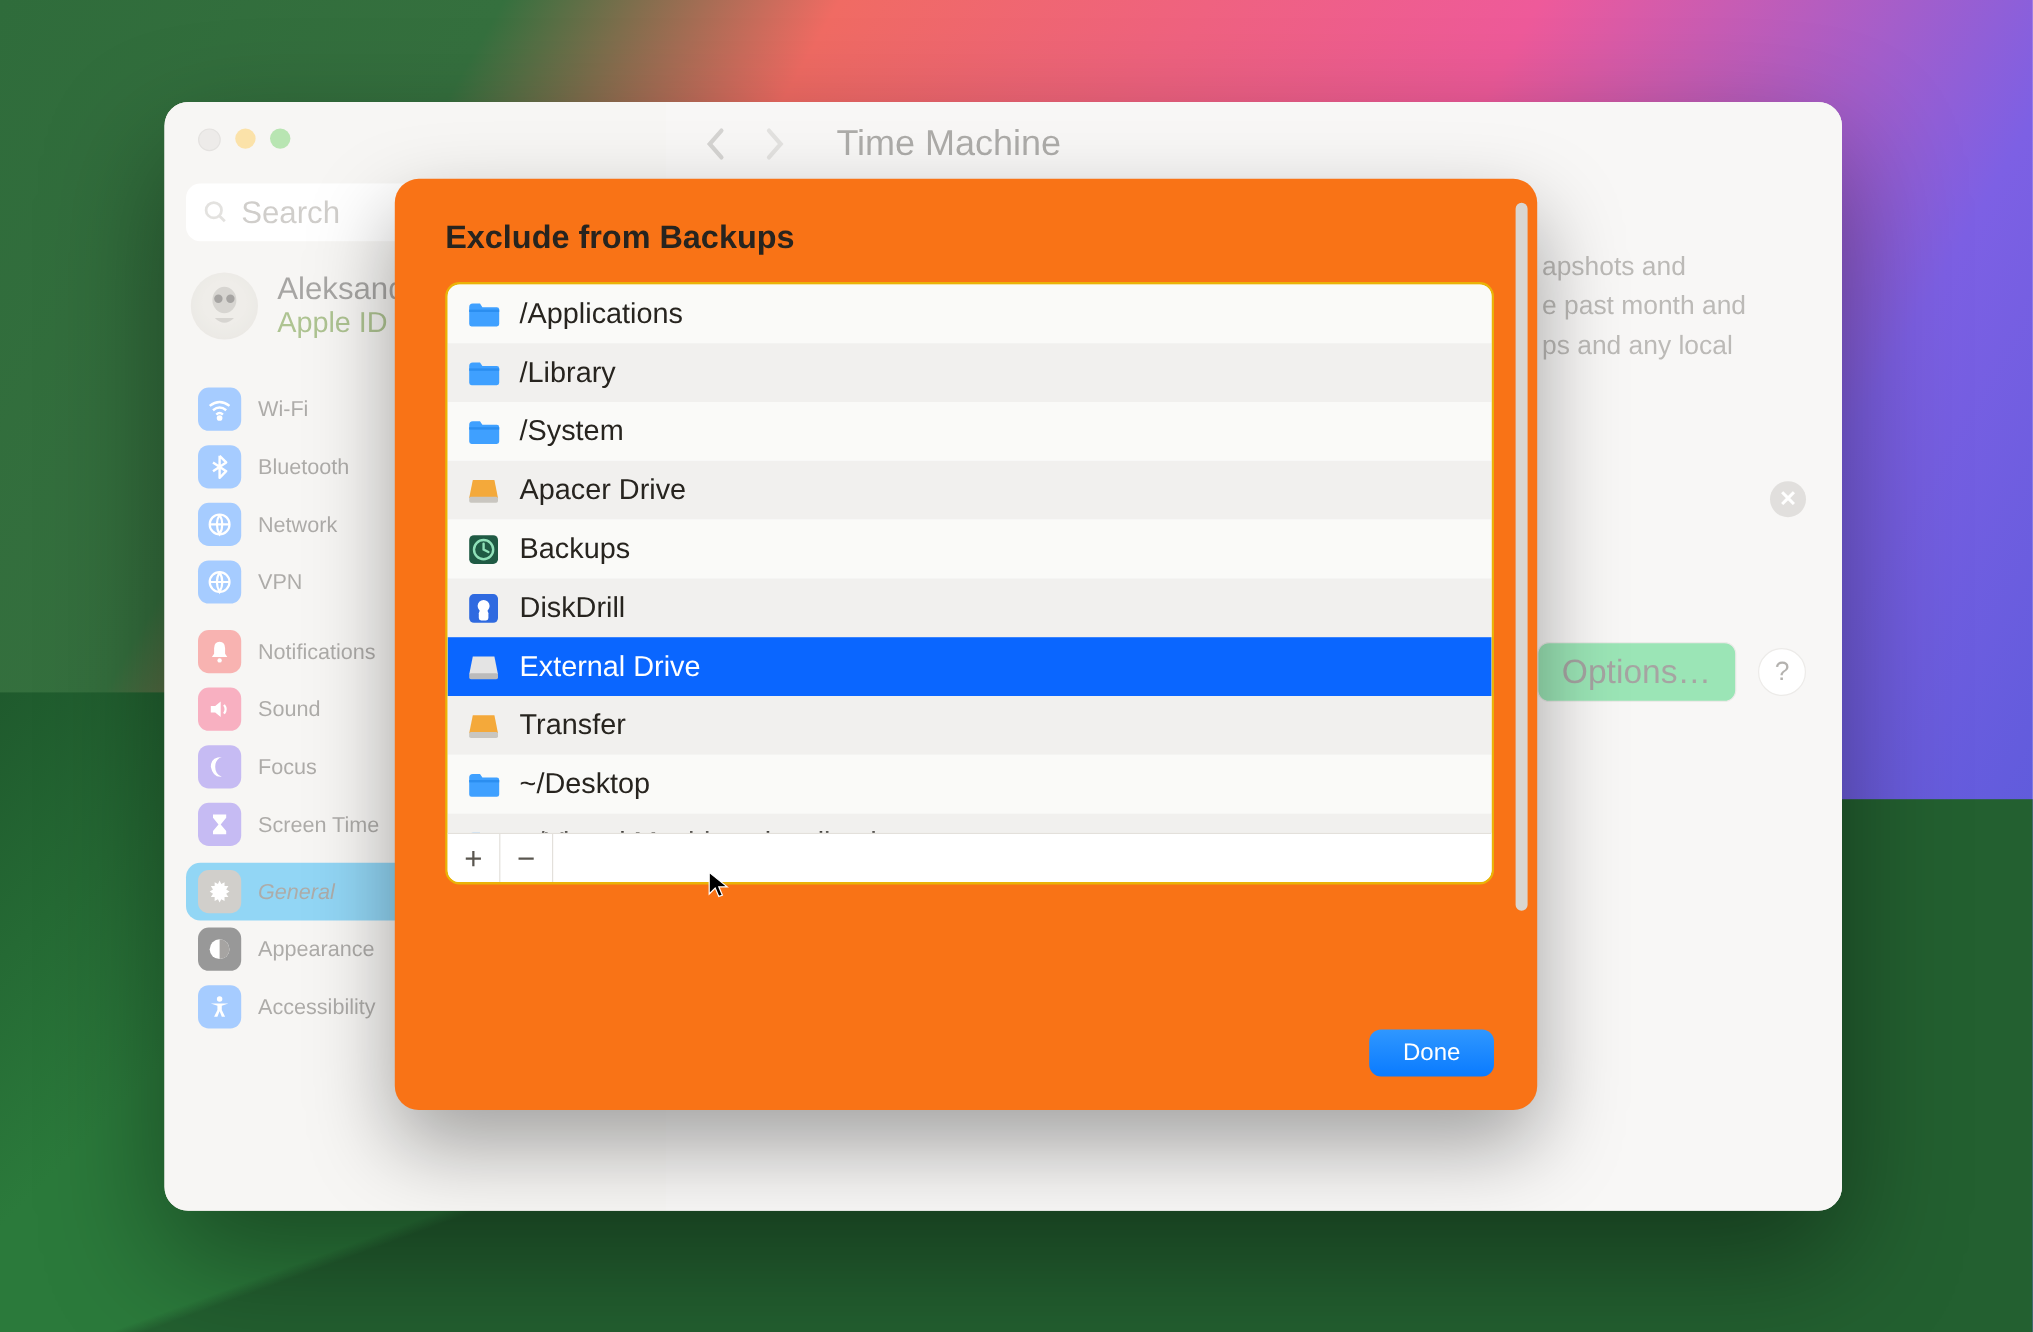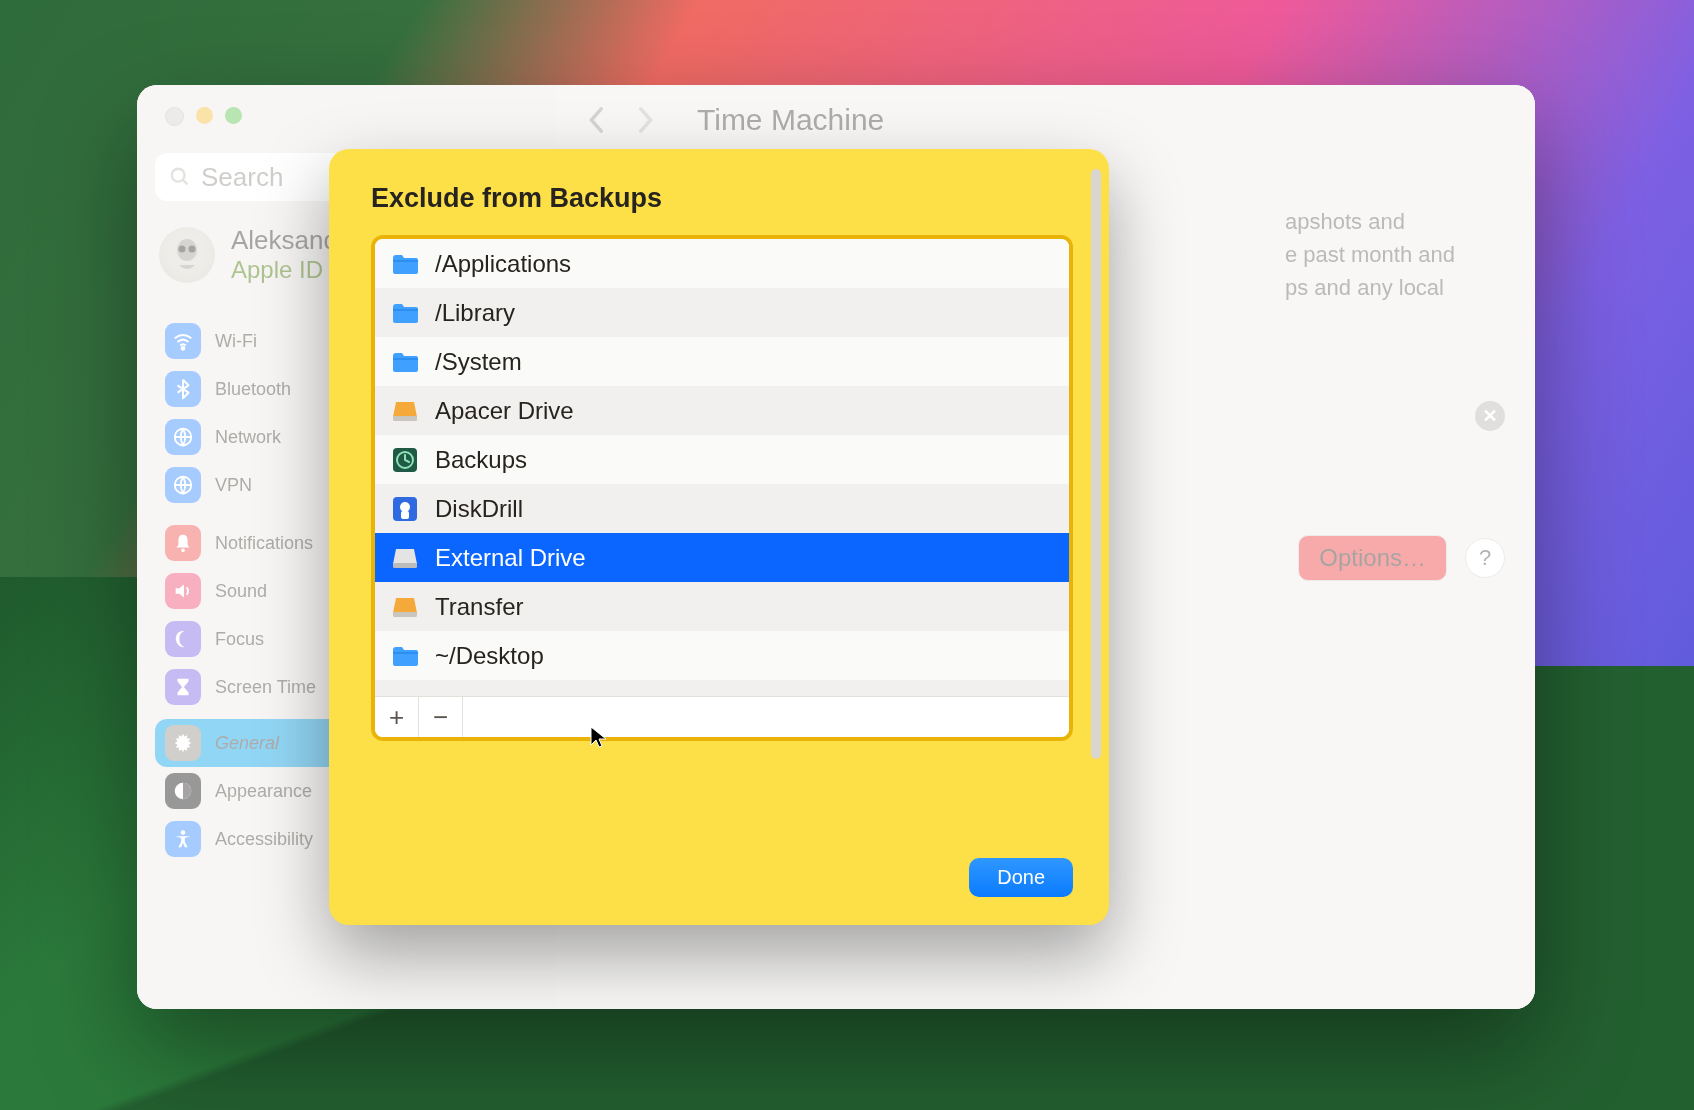--- a/index.html
+++ b/index.html
@@ -25,27 +25,27 @@
   .sidegroup.g3{top:634px;}
   .sideitem{display:flex;align-items:center;gap:14px;height:48px;border-radius:12px;padding:0 10px;font-size:18px;color:#4b4741;}
   .sideitem.active{background:#0ea5e9;font-style:italic;}
   .sideicon{width:36px;height:36px;border-radius:9px;display:flex;align-items:center;justify-content:center;flex-shrink:0;}
   .main{position:absolute;left:418px;right:0;top:0;bottom:0;background:#efedec;}
   .mainhead{position:absolute;left:28px;top:18px;display:flex;align-items:center;gap:20px;}
   .navbtn{width:28px;height:28px;display:flex;align-items:center;justify-content:center;color:#a3a09b;}
   .pagetitle{font-size:30px;font-weight:400;color:#4b4741;margin-left:18px;}
   .body-text{position:absolute;right:30px;top:120px;width:220px;color:#6a665f;font-size:22px;line-height:1.5;text-align:left;}
   .opt-row{position:absolute;right:30px;top:450px;display:flex;align-items:center;gap:18px;}
-  .opt-btn{background:#ef4444;border:1px solid #d6d2cd;border-radius:10px;padding:8px 20px;font-size:24px;color:#3a3732;}
+  .opt-btn{background:#22c55e;border:1px solid #d6d2cd;border-radius:10px;padding:8px 20px;font-size:28px;color:#3a3732;}
   .help-btn{width:38px;height:38px;border-radius:50%;background:#fff;border:1px solid #d6d2cd;display:flex;align-items:center;justify-content:center;font-size:22px;color:#5a564f;}
   .close-x{position:absolute;right:30px;top:316px;width:30px;height:30px;border-radius:50%;background:#bdb9b3;color:#fff;display:flex;align-items:center;justify-content:center;font-size:18px;font-weight:bold;}
   .dim{position:absolute;inset:0;background:rgba(255,255,255,.55);}
-  .sheet{position:absolute;left:192px;top:64px;width:780px;height:776px;background:#fde047;border-radius:20px;box-shadow:0 30px 70px rgba(0,0,0,.35);}
+  .sheet{position:absolute;left:192px;top:64px;width:952px;height:776px;background:#f97316;border-radius:20px;box-shadow:0 30px 70px rgba(0,0,0,.35);}
   .sheet h2{position:absolute;left:42px;top:34px;margin:0;font-size:27px;font-weight:700;color:#27241f;}
-  .listbox{position:absolute;left:42px;top:86px;right:36px;height:498px;border:4px solid #eab308;border-radius:12px;overflow:hidden;background:#fff;}
+  .listbox{position:absolute;left:42px;top:86px;right:36px;height:498px;border:2px solid #eab308;border-radius:12px;overflow:hidden;background:#fff;}
   .row{height:49px;display:flex;align-items:center;padding-left:16px;font-size:24px;color:#27241f;gap:16px;}
   .row:nth-child(odd){background:#fafaf8;}
   .row:nth-child(even){background:#f1f0ee;}
   .row.selected{background:#0a66ff;color:#fff;}
   .row .ficon{width:28px;height:24px;flex-shrink:0;display:flex;align-items:center;justify-content:center;}
   .addrem{position:absolute;left:0;right:0;bottom:0;height:40px;border-top:1px solid #e3e0db;display:flex;align-items:center;background:#fff;}
   .addrem button{width:44px;height:100%;border:none;background:transparent;font-size:26px;color:#5a564f;border-right:1px solid #e3e0db;cursor:pointer;}
   .sheet-scroll{position:absolute;right:8px;top:20px;width:10px;height:590px;background:#d9d6d1;border-radius:5px;}
   .done{position:absolute;right:36px;bottom:28px;background:#0a7bff;background:linear-gradient(#2f97ff,#0a7bff);color:#fff;border:none;font-size:20px;font-weight:500;padding:8px 28px;border-radius:10px;cursor:pointer;text-align:center;}
   .cursor{position:absolute;left:260px;top:576px;font-size:22px;pointer-events:none;}

